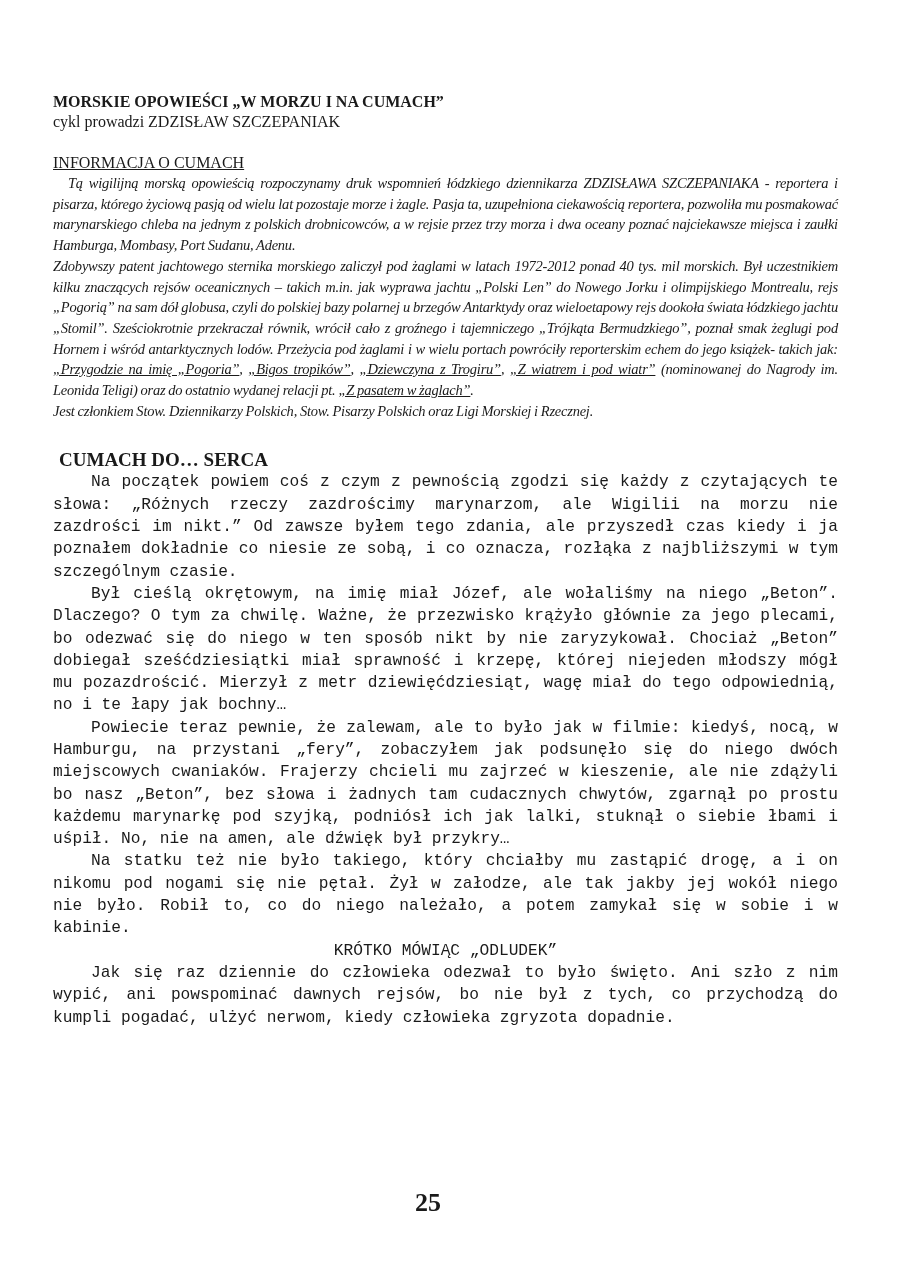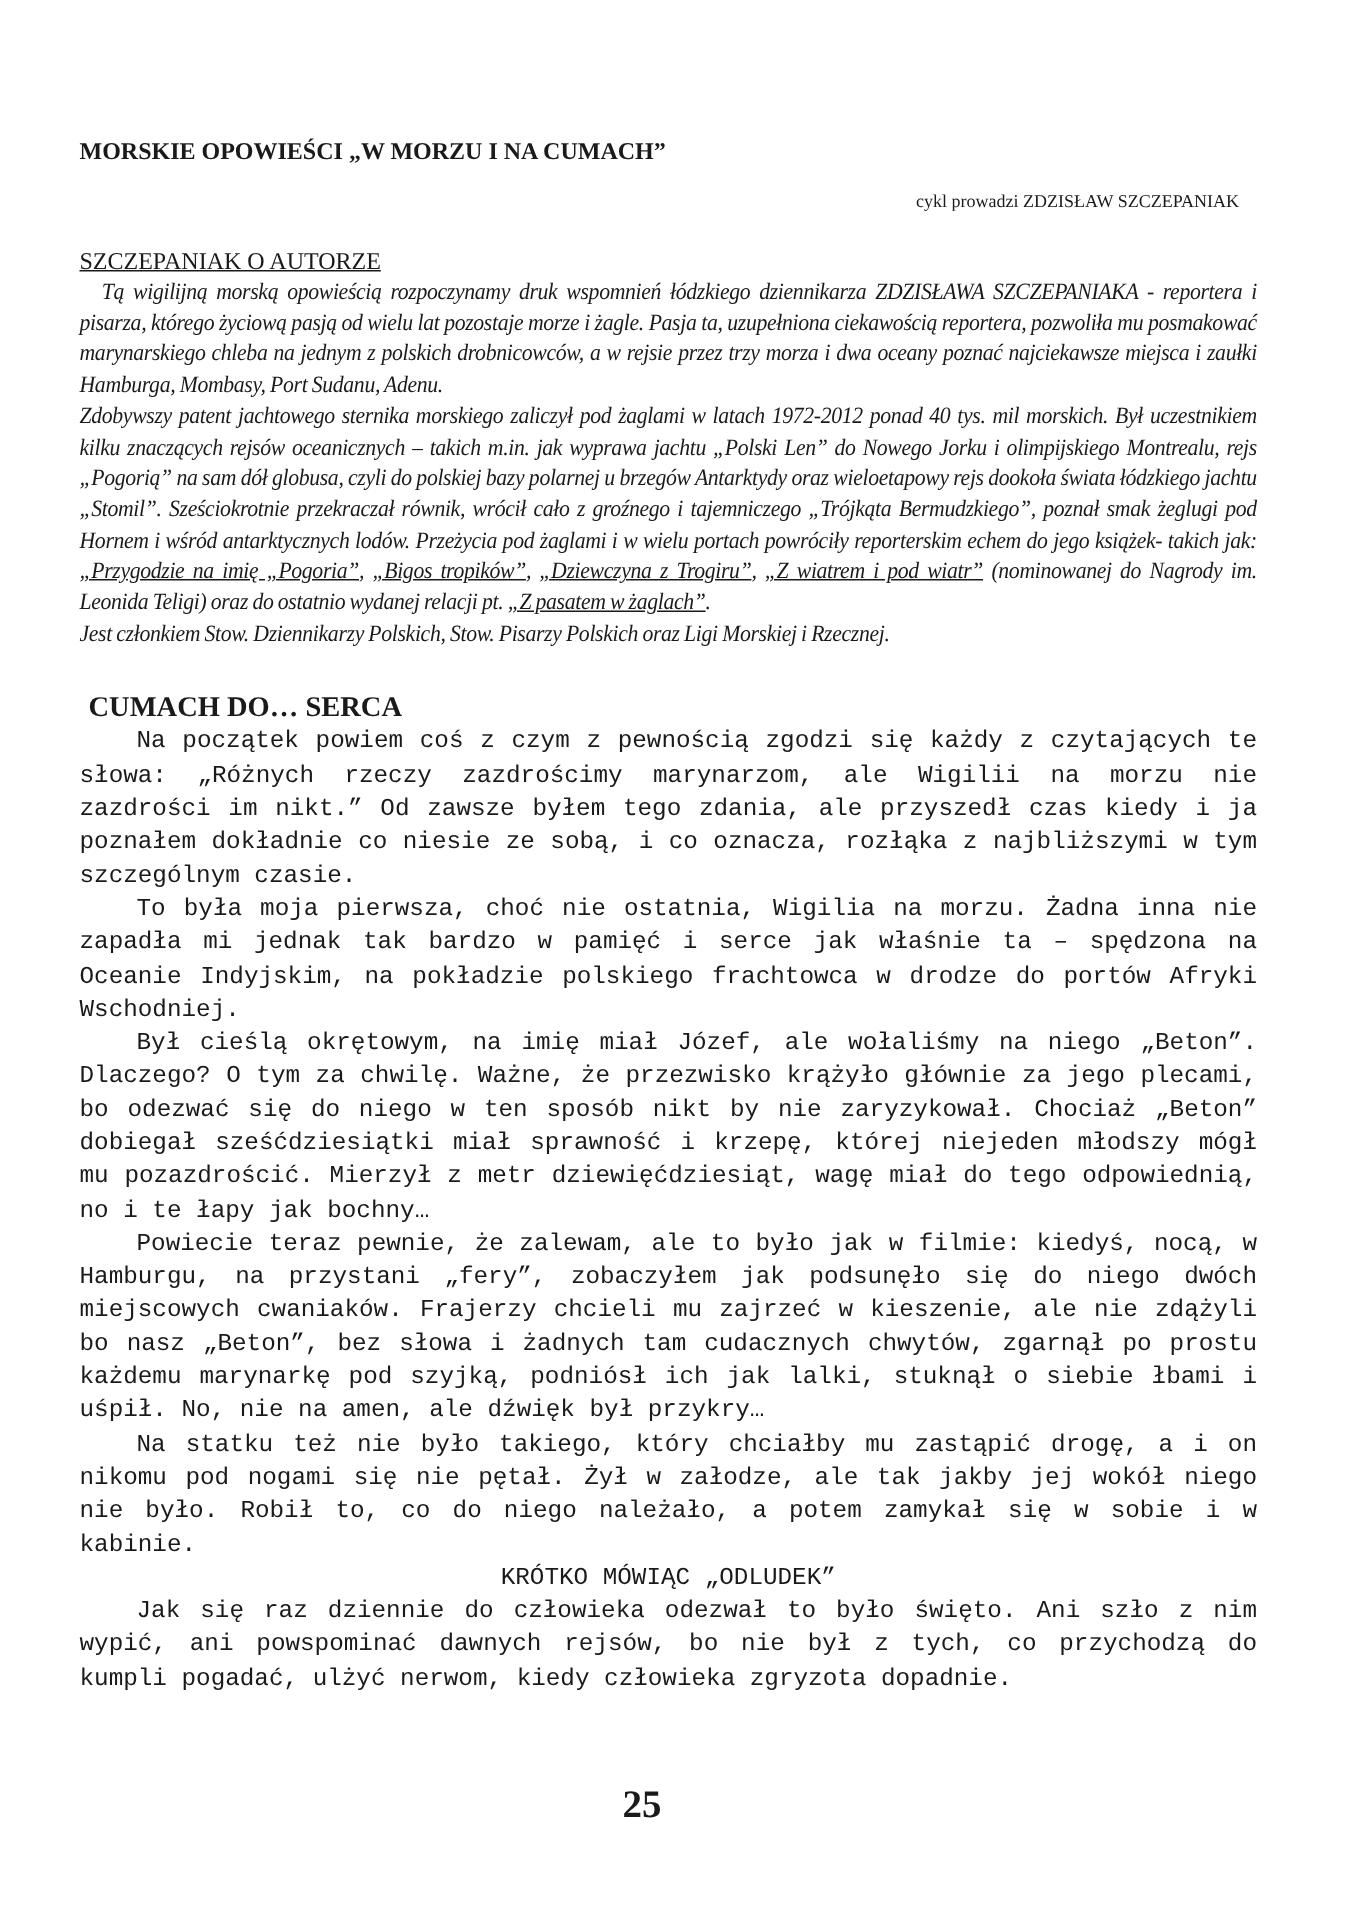--- a/index.html
+++ b/index.html
@@ -1,48 +1,47 @@
 <!DOCTYPE html>
 <html><head>
 <meta charset="utf-8">
 <style>
   html, body { margin: 0; padding: 0; background: #ffffff; }
   body { width: 900px; height: 1274px; position: relative; overflow: hidden; color: #1a1a1a; font-family: "Liberation Serif", serif; }
   .page { position: absolute; left: 53px; top: 92px; width: 785px; }
   .series-title { font-weight: bold; font-size: 16px; line-height: 20px; margin: 0; }
-  .series-sub { font-size: 12px; line-height: 20px; margin: 12px; text-align: right; }
+  .series-sub { font-size: 16px; line-height: 20px; margin: 0; }
   .info-head { font-size: 16px; line-height: 20px; margin: 21px 0 0 0; text-decoration: underline; }
   .info { font-style: italic; font-size: 15.6px; line-height: 20.7px; margin: 0; text-align: justify; letter-spacing: -0.25px; word-spacing: -0.5px; transform: scaleX(0.93); transform-origin: left top; width: 844px; }
   .info p { margin: 0; }
   .info .ind { text-indent: 16px; }
   .info u { text-decoration: underline; }
   .story-title { font-weight: bold; font-size: 19px; line-height: 22px; margin: 28px 0 0 6px; }
   .story { margin-top: 0; font-size: 16.2px; line-height: 22.3px; text-align: justify; font-family: Liberation Mono, monospace; }
   .story p { margin: 0; text-indent: 38px; }
   .story .sub { text-align: center; text-indent: 0; }
   .page-number { position: absolute; left: 0; width: 856px; top: 1188px; text-align: center; font-weight: bold; font-size: 26px; font-family: "Liberation Serif", serif; }
 </style>
 </head>
 <body>
 
 <div class="page">
   <p class="series-title">MORSKIE OPOWIEŚCI „W MORZU I NA CUMACH”</p>
   <p class="series-sub">cykl prowadzi ZDZISŁAW SZCZEPANIAK</p>
 
-  <p class="info-head">SZCZEPANIAK O AUTORZE</p>
+  <p class="info-head">INFORMACJA O CUMACH</p>
   <div class="info">
     <p class="ind">Tą wigilijną morską opowieścią rozpoczynamy druk wspomnień łódzkiego dziennikarza ZDZISŁAWA SZCZEPANIAKA - reportera i pisarza, którego życiową pasją od wielu lat pozostaje morze i żagle. Pasja ta, uzupełniona ciekawością reportera, pozwoliła mu posmakować marynarskiego chleba na jednym z polskich drobnicowców, a w  rejsie przez trzy morza i dwa oceany poznać najciekawsze miejsca i zaułki Hamburga, Mombasy, Port Sudanu, Adenu.</p>
     <p><span>Zdobywszy patent jachtowego sternika morskiego zaliczył pod żaglami w latach 1972-2012 ponad 40 tys. mil morskich. Był uczestnikiem kilku znaczących rejsów oceanicznych – takich m.in. jak wyprawa jachtu „Polski Len” do Nowego Jorku i olimpijskiego Montrealu, rejs „Pogorią” na sam dół globusa, czyli do polskiej bazy polarnej u brzegów Antarktydy oraz wieloetapowy rejs dookoła świata łódzkiego jachtu „Stomil”. Sześciokrotnie przekraczał równik, wrócił cało z groźnego i tajemniczego „Trójkąta Bermudzkiego”, poznał smak żeglugi pod Hornem i wśród antarktycznych lodów. Przeżycia pod żaglami i w wielu portach powróciły reporterskim echem do jego książek- takich jak: </span><u>„Przygodzie na imię „Pogoria”</u><span>, </span><u>„Bigos tropików”</u><span>, </span><u>„Dziewczyna z Trogiru”</u><span>, </span><u>„Z wiatrem i pod wiatr”</u><span> (nominowanej do Nagrody im. Leonida Teligi) oraz  do ostatnio wydanej relacji pt. </span><u>„Z pasatem w żaglach”</u><span>.</span></p>
     <p>Jest członkiem Stow. Dziennikarzy Polskich, Stow. Pisarzy Polskich oraz Ligi Morskiej i Rzecznej.</p>
   </div>
 
   <h2 class="story-title">CUMACH DO… SERCA</h2>
   <div class="story">
     <p>Na początek powiem coś z czym z pewnością zgodzi się każdy z czytających te słowa: „Różnych rzeczy zazdrościmy marynarzom, ale Wigilii na morzu nie zazdrości im nikt.” Od zawsze byłem tego zdania, ale przyszedł czas kiedy i ja poznałem dokładnie co niesie ze sobą, i co oznacza, rozłąka z najbliższymi w tym szczególnym czasie.</p>
-    <p>To była moja pierwsza, choć nie ostatnia, Wigilia na morzu. Żadna inna nie zapadła mi jednak tak bardzo w pamięć i serce jak właśnie ta – spędzona na Oceanie Indyjskim, na pokładzie polskiego frachtowca w drodze do portów Afryki Wschodniej.</p>
     <p>Był cieślą okrętowym, na imię miał Józef, ale wołaliśmy na niego „Beton”. Dlaczego? O tym za chwilę. Ważne, że przezwisko krążyło głównie za jego plecami, bo odezwać się do niego w ten sposób nikt by nie zaryzykował. Chociaż „Beton” dobiegał sześćdziesiątki miał sprawność i krzepę, której niejeden młodszy mógł mu pozazdrościć. Mierzył z metr dziewięćdziesiąt, wagę miał do tego odpowiednią, no i te łapy jak bochny…</p>
     <p>Powiecie teraz pewnie, że zalewam, ale to było jak w filmie: kiedyś, nocą, w Hamburgu, na przystani „fery”, zobaczyłem jak podsunęło się do niego dwóch miejscowych cwaniaków. Frajerzy chcieli mu zajrzeć w kieszenie, ale nie zdążyli bo nasz „Beton”, bez słowa i żadnych tam cudacznych chwytów, zgarnął po prostu każdemu marynarkę pod szyjką, podniósł ich jak lalki, stuknął o siebie łbami i uśpił. No, nie na amen, ale dźwięk był przykry…</p>
     <p>Na statku też nie było takiego, który chciałby mu zastąpić drogę, a i on nikomu pod nogami się nie pętał. Żył w załodze, ale tak jakby jej wokół niego nie było. Robił to, co do niego należało, a potem zamykał się w sobie i w kabinie.</p>
     <p class="sub">KRÓTKO MÓWIĄC „ODLUDEK”</p>
     <p>Jak się raz dziennie do człowieka odezwał to było święto. Ani szło z nim wypić, ani powspominać dawnych rejsów, bo nie był z tych, co przychodzą do kumpli pogadać, ulżyć nerwom, kiedy człowieka zgryzota dopadnie.</p>
   </div>
 </div>
 
 <div class="page-number">25</div>
 

